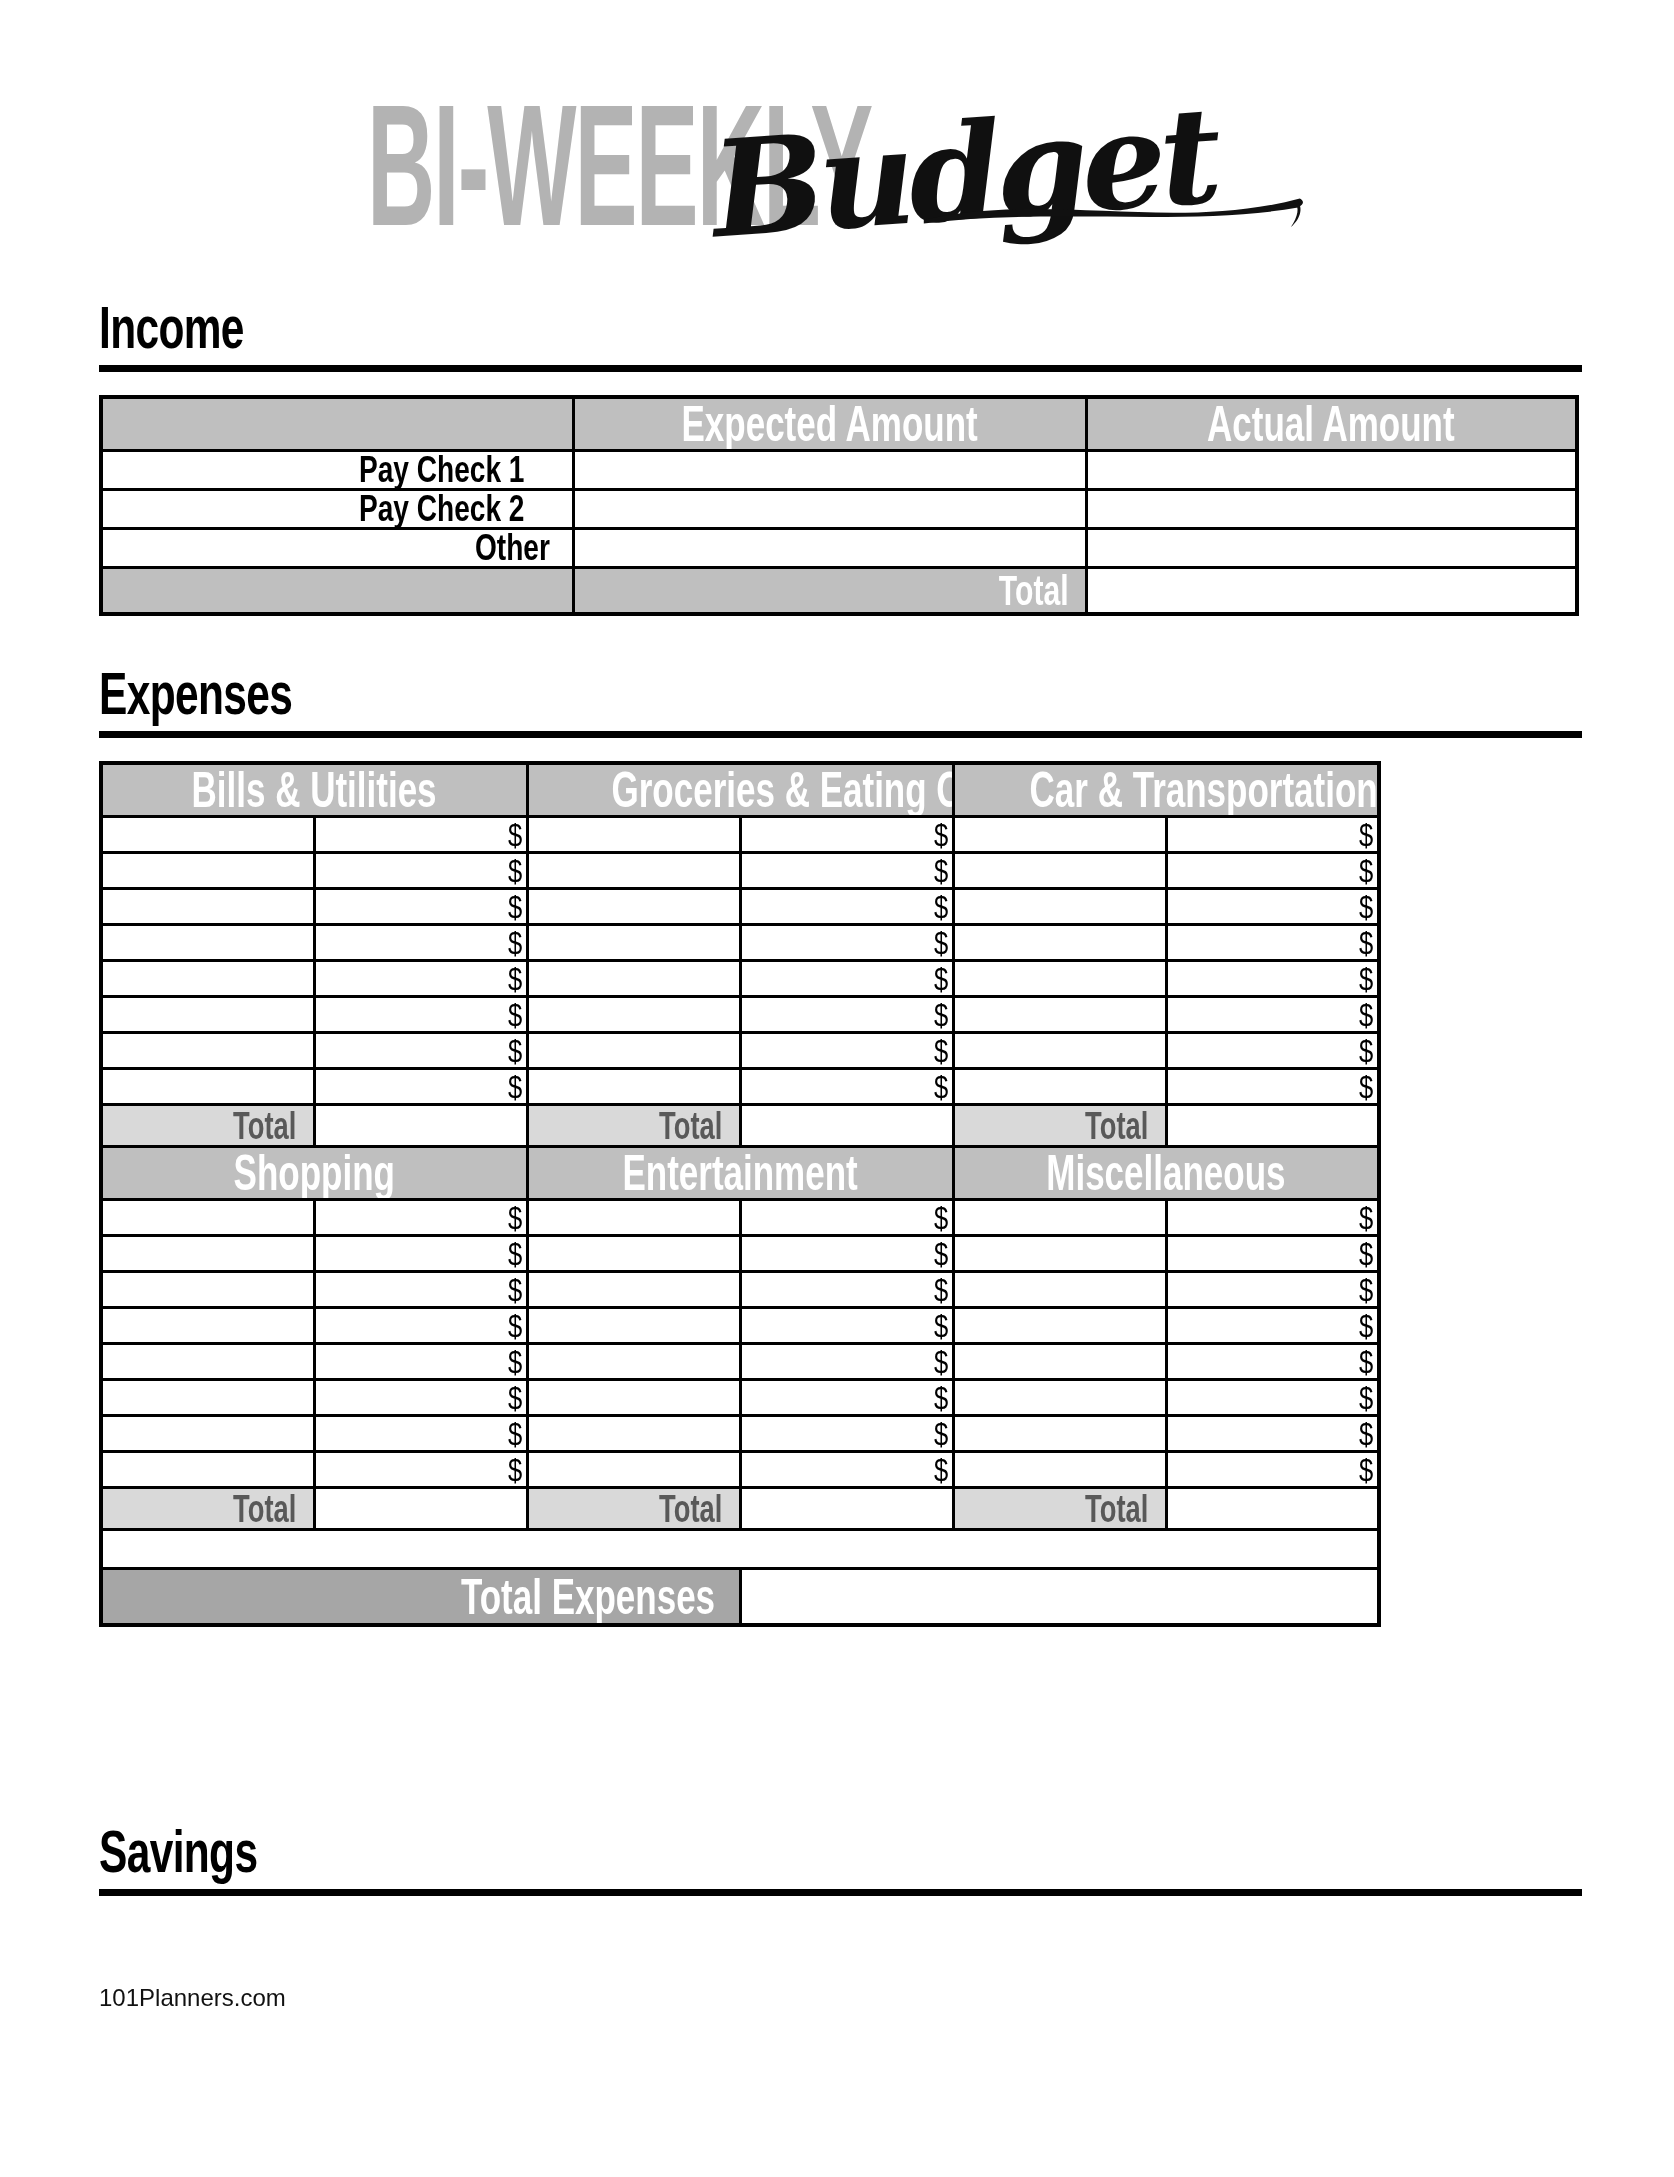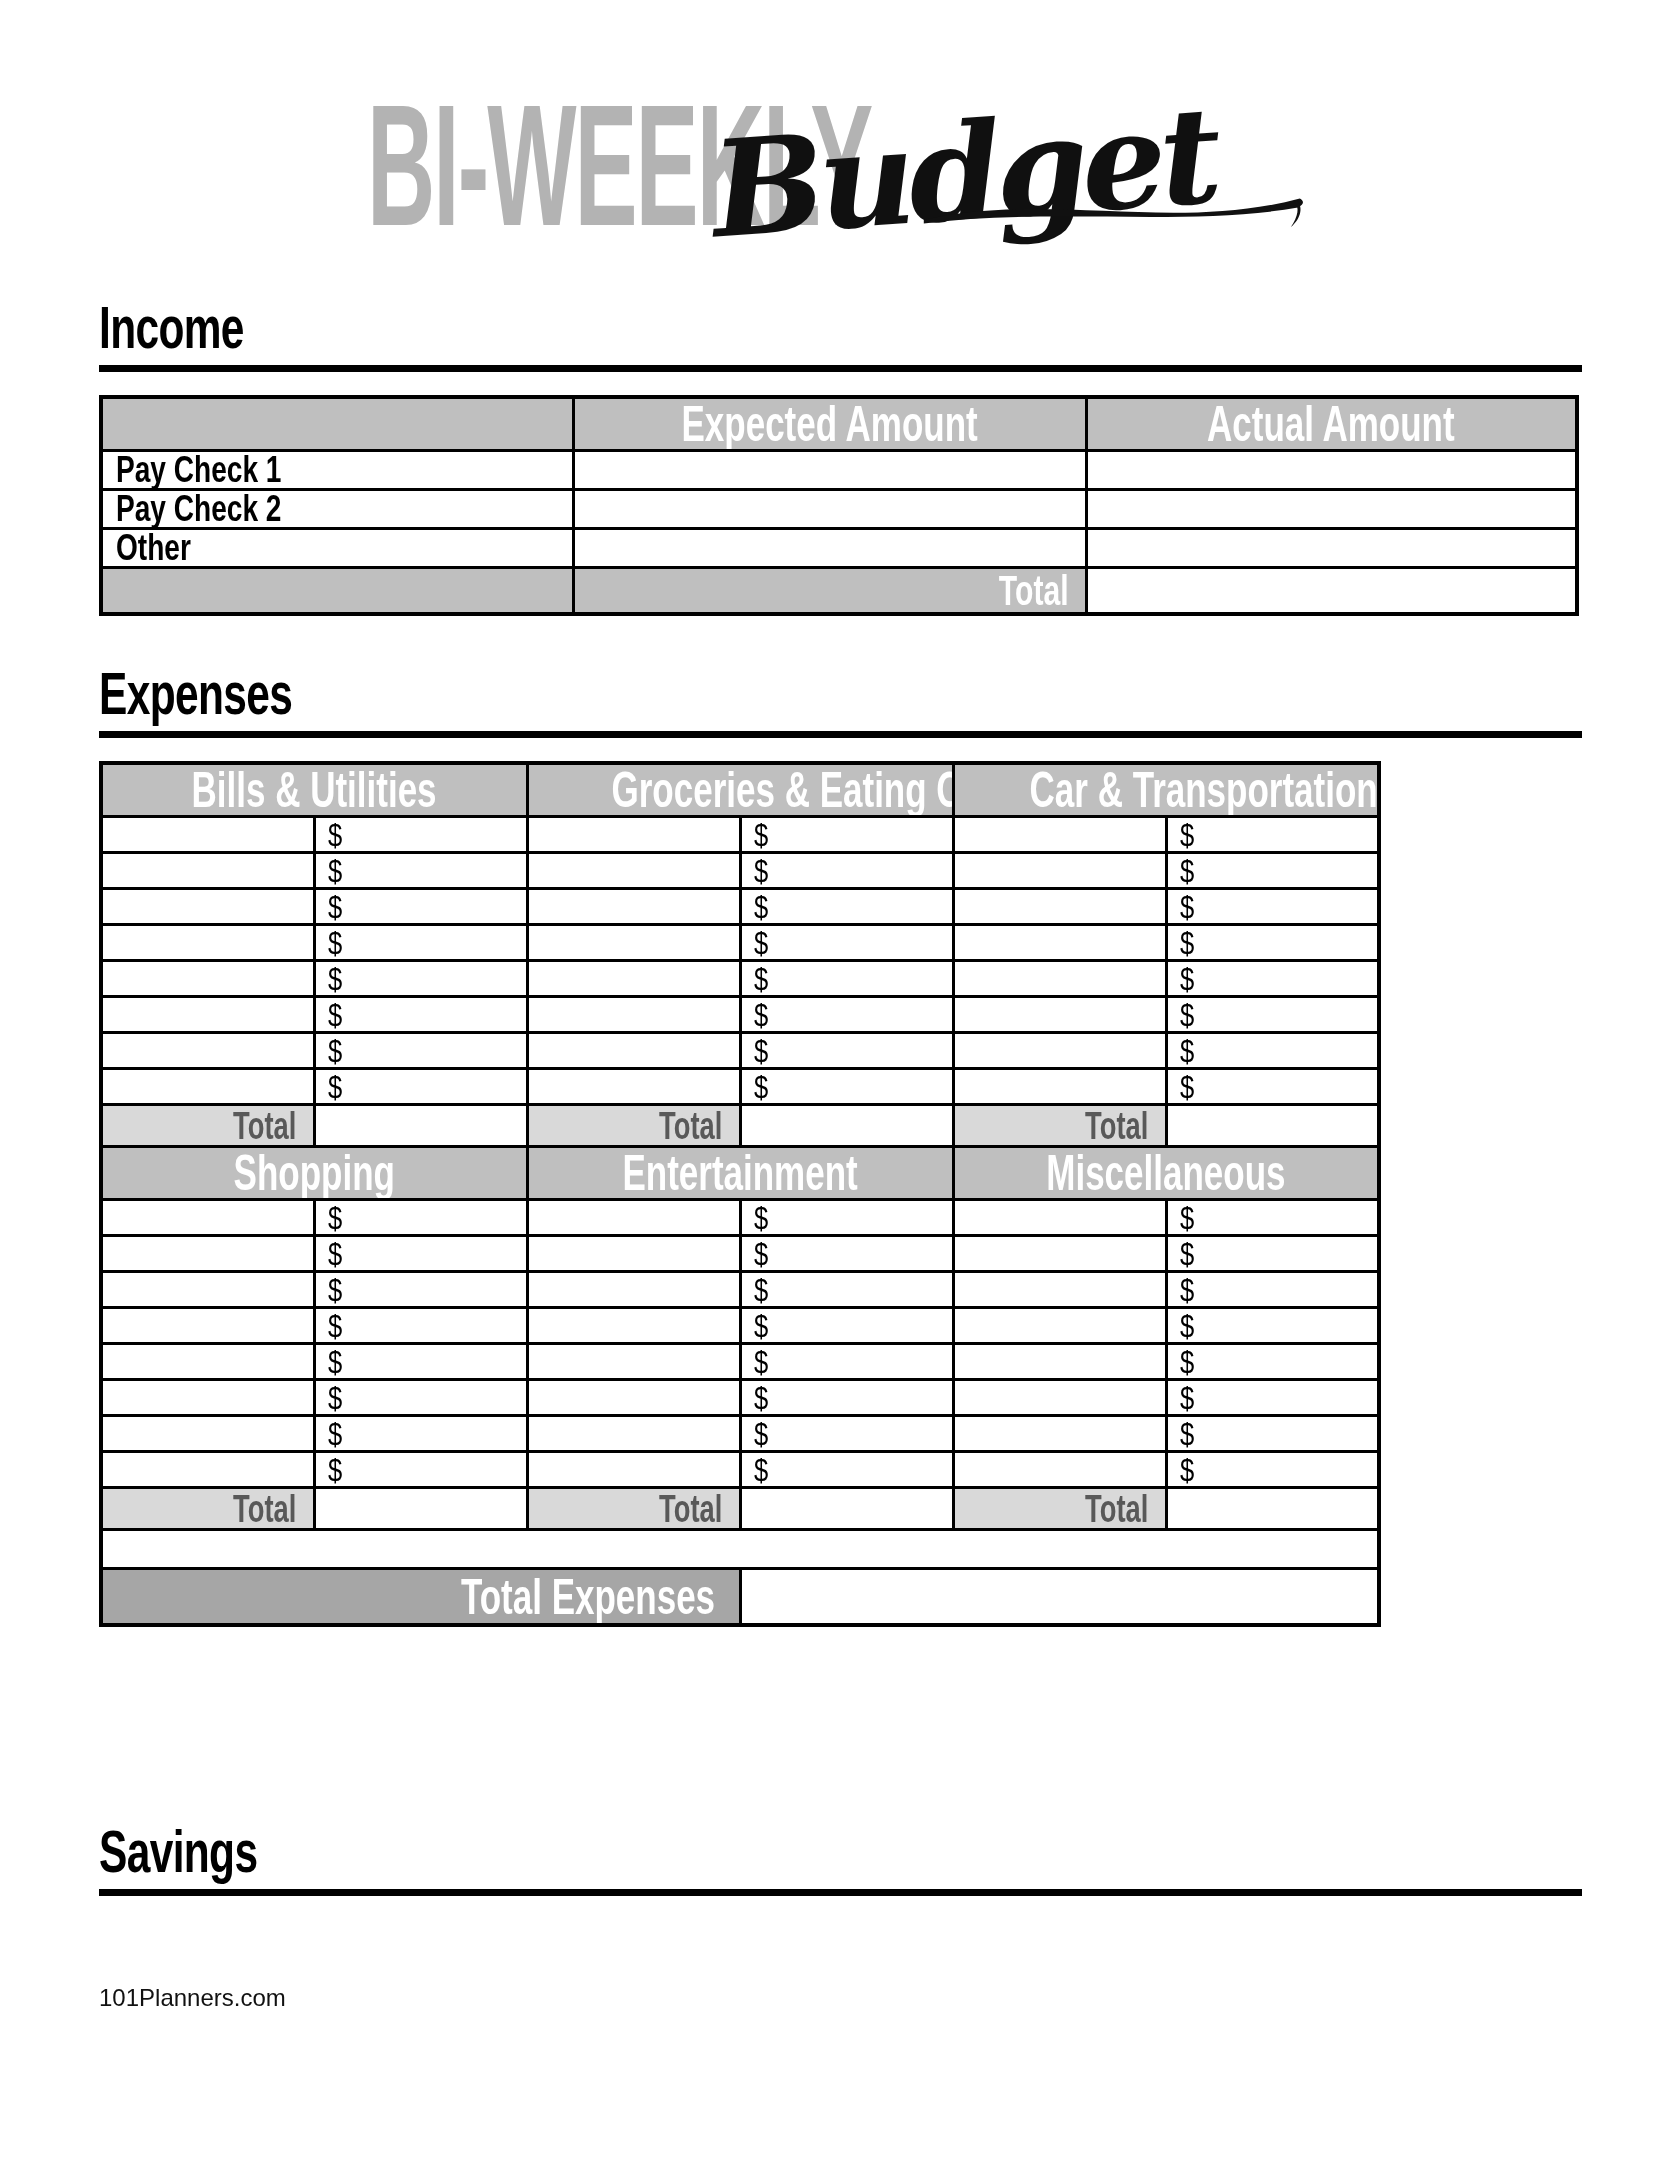--- a/index.html
+++ b/index.html
@@ -47,21 +47,21 @@
   
   table{border-collapse:collapse;table-layout:fixed;background:#fff;margin-top:23px;padding-left:28px;}
   table.tbl{border:4.5px solid #000;}
   td,th{border:3.6px solid #000;padding:0;vertical-align:middle;overflow:hidden;}
   .grayhead{background:var(--header-gray,#bfbfbf);}
   .hwhite{font-size:50px;color:#fff;}
   .blank{background:#fff;}
   .gray{background:var(--header-gray,#bfbfbf);}
   .ltgray{background:var(--total-cell-gray,#d9d9d9);}
   .dkgray{background:var(--total-expenses-gray,#a6a6a6);}
-  .al{text-align:left;}
+  .al{text-align:right;}
   .ar{text-align:right;}
   .ac{text-align:center;}
 
   .rowlbl{font-size:36px;color:#000;}
   .totlbl-w{font-size:43px;color:#fff;}
   .totlbl-g{font-size:39px;color:var(--total-text-gray,#595959);}
   .texplbl{font-size:50px;color:#fff;}
   .savlbl{font-size:47px;color:#fff;}
   .cur{font-size:32px;font-weight:400;color:#000;}
 

